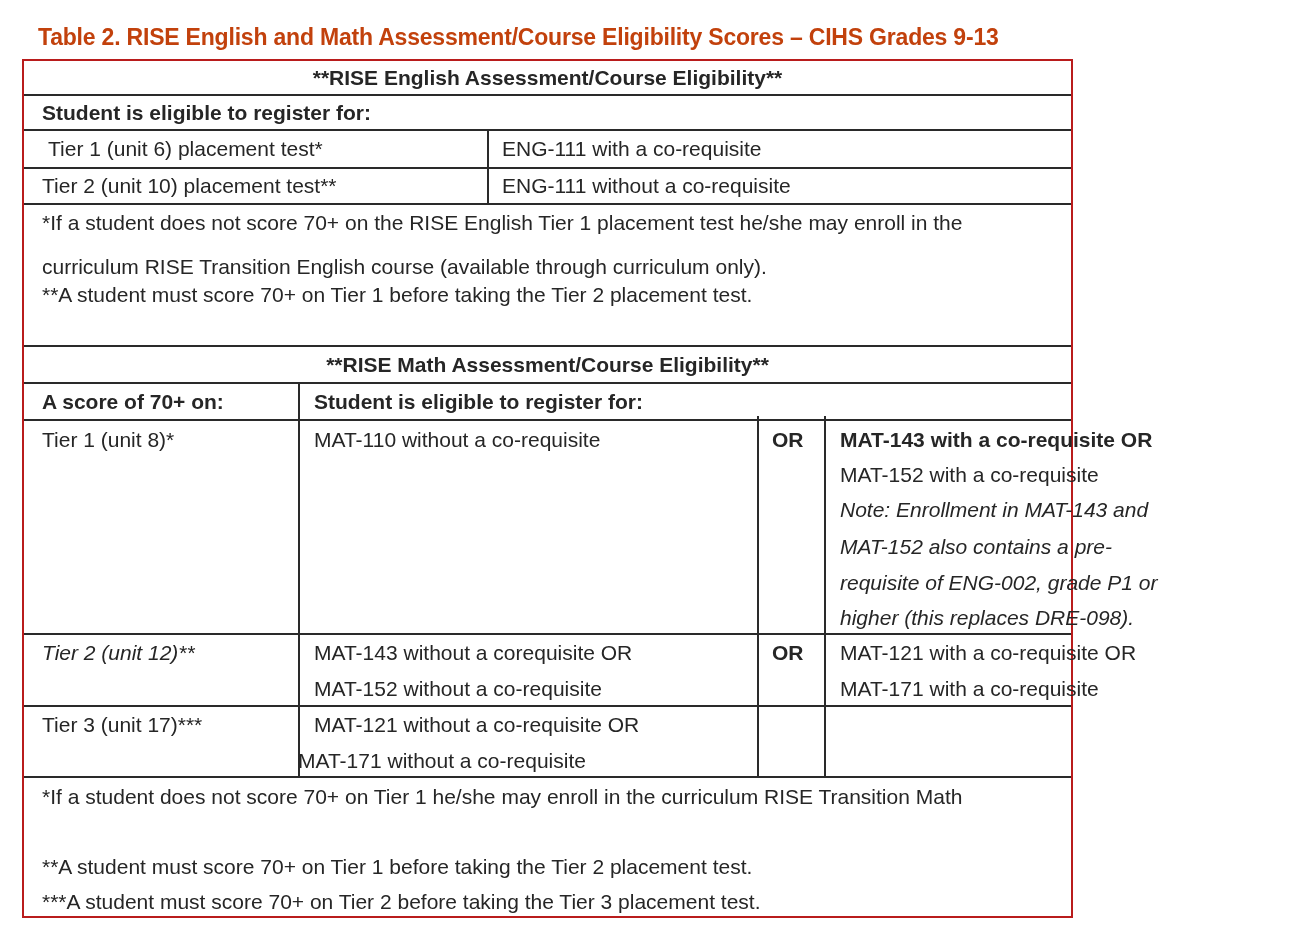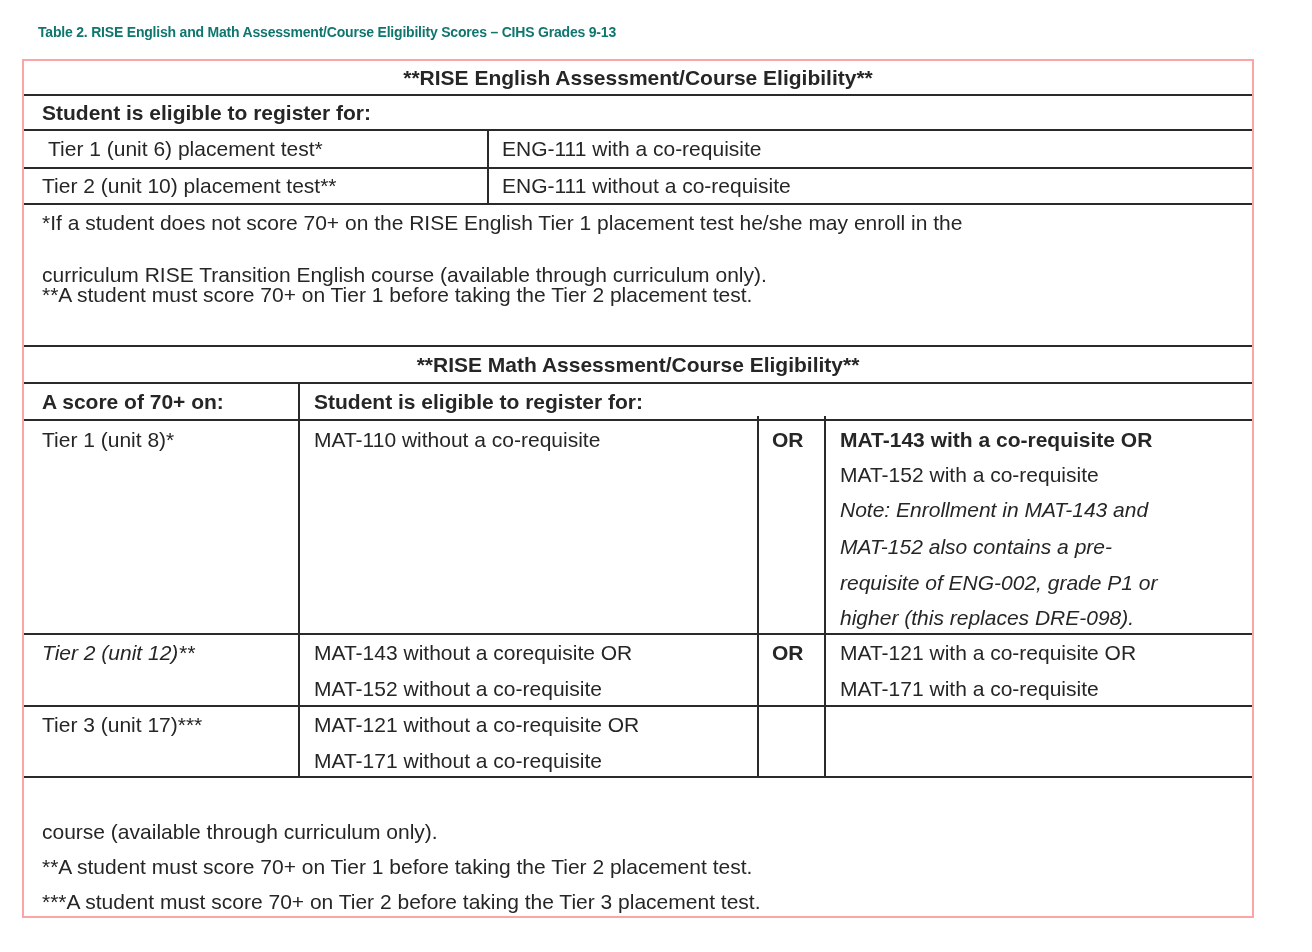--- a/index.html
+++ b/index.html
@@ -1,21 +1,21 @@
 <!DOCTYPE html>
 <html><head>
 <meta charset="utf-8">
 <style>
   html, body { margin: 0; padding: 0; background: #ffffff; }
   body { width: 1312px; height: 952px; position: relative; overflow: hidden;
          font-family: "Liberation Sans", "DejaVu Sans", sans-serif; color: #222; }
-  .title { position: absolute; left: 38px; top: 24px; font-size: 14px; font-weight: bold;
-           color: #0f766e; letter-spacing: -0.2px; white-space: nowrap; }
-  .tbl { position: absolute; left: 22px; top: 59px; width: 1232px; height: 859px;
-         border: 2px solid #fca5a5; box-sizing: border-box; }
+  .title { position: absolute; left: 38px; top: 24px; font-size: 23px; font-weight: bold;
+           color: #c2410c; letter-spacing: -0.2px; white-space: nowrap; }
+  .tbl { position: absolute; left: 22px; top: 59px; width: 1051px; height: 859px;
+         border: 2px solid #b91c1c; box-sizing: border-box; }
   .hl { position: absolute; left: 0; right: 0; height: 0; border-top: 2px solid #2a2a2a; }
   .vl { position: absolute; width: 0; border-left: 2px solid #2a2a2a; }
   .cell { position: absolute; font-size: 21px; line-height: 35px; white-space: nowrap; color: #262626; }
   .bold { font-weight: bold; }
   .center { text-align: center; }
   .it { font-style: italic; }
 </style>
 </head>
 <body>
 
@@ -33,21 +33,21 @@
   <div class="cell" style="left:478px; top:70px;">ENG-111 with a co-requisite</div>
   <div class="hl" style="top:106px;"></div>
 
   <div class="cell" style="left:18px; top:107px;">Tier 2 (unit 10) placement test**</div>
   <div class="cell" style="left:478px; top:107px;">ENG-111 without a co-requisite</div>
   <div class="hl" style="top:142px;"></div>
 
   <div class="vl" style="left:463px; top:68px; height:76px;"></div>
 
   <div class="cell" style="left:18px; top:144px;">*If a student does not score 70+ on the RISE English Tier 1 placement test he/she may enroll in the</div>
-  <div class="cell" style="left:18px; top:196px;text-align:center;">curriculum RISE Transition English course (available through curriculum only).</div>
+  <div class="cell" style="left:18px; top:188px;text-align:center;">curriculum RISE Transition English course (available through curriculum only).</div>
   <div class="cell" style="left:18px; top:216px;">**A student must score 70+ on Tier 1 before taking the Tier 2 placement test.</div>
   <div class="hl" style="top:284px;"></div>
 
   <div class="cell bold center" style="left:0; right:0; top:286px;">**RISE Math Assessment/Course Eligibility**</div>
   <div class="hl" style="top:321px;"></div>
 
   <div class="cell bold" style="left:18px; top:323px;">A score of 70+ on:</div>
   <div class="cell bold" style="left:290px; top:323px;">Student is eligible to register for:</div>
   <div class="hl" style="top:358px;"></div>
 
@@ -69,19 +69,19 @@
   <div class="cell" style="left:18px; top:574px;font-style:italic;">Tier 2 (unit 12)**</div>
   <div class="cell" style="left:290px; top:574px;">MAT-143 without a corequisite OR</div>
   <div class="cell" style="left:290px; top:610px;">MAT-152 without a co-requisite</div>
   <div class="cell bold" style="left:748px; top:574px;">OR</div>
   <div class="cell" style="left:816px; top:574px;">MAT-121 with a co-requisite OR</div>
   <div class="cell" style="left:816px; top:610px;">MAT-171 with a co-requisite</div>
   <div class="hl" style="top:644px;"></div>
 
   <div class="cell" style="left:18px; top:646px;">Tier 3 (unit 17)***</div>
   <div class="cell" style="left:290px; top:646px;text-align:right;">MAT-121 without a co-requisite OR</div>
-  <div class="cell" style="left:290px; top:682px;">MAT-171 without a co-requisite</div>
+  <div class="cell" style="left:274px; top:682px;">MAT-171 without a co-requisite</div>
   <div class="hl" style="top:715px;"></div>
 
-  <div class="cell" style="left:18px; top:753px;">course (available through curriculum only).</div>
+  <div class="cell" style="left:18px; top:718px;">*If a student does not score 70+ on Tier 1 he/she may enroll in the curriculum RISE Transition Math</div>
   <div class="cell" style="left:18px; top:788px;">**A student must score 70+ on Tier 1 before taking the Tier 2 placement test.</div>
   <div class="cell" style="left:18px; top:823px;">***A student must score 70+ on Tier 2 before taking the Tier 3 placement test.</div>
 </div>
 
 </body></html>

